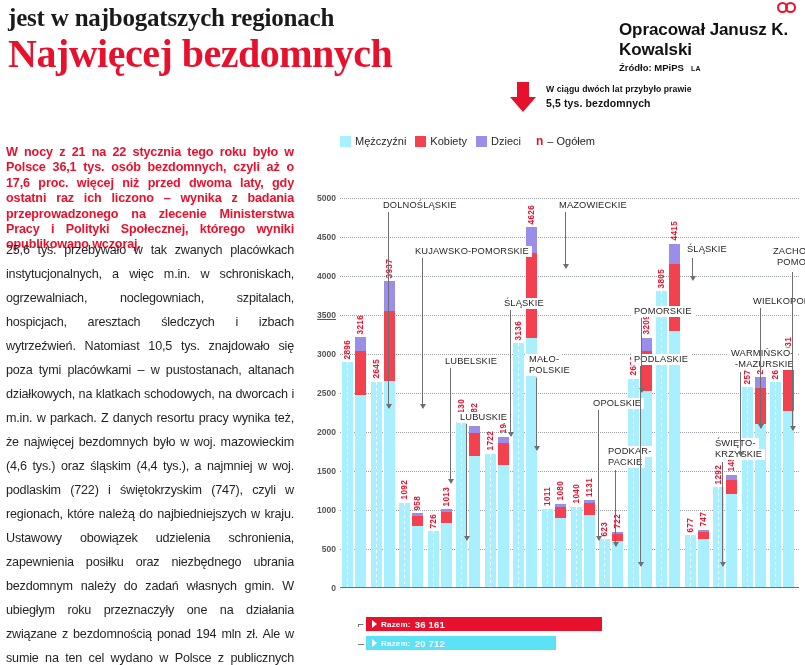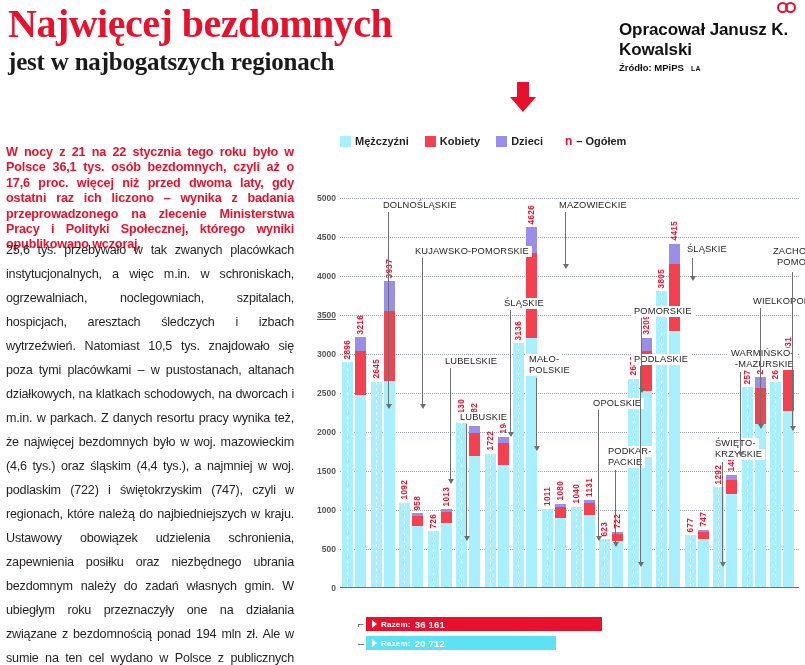--- a/index.html
+++ b/index.html
@@ -134,49 +134,53 @@
     width: 0; height: 0; border-top: 4px solid transparent;
     border-bottom: 4px solid transparent; border-left: 5px solid #fff;
   }
   .foot-box .cap { font-size: 8px; }
   .foot-box .num { font-size: 9.5px; }
 </style>
 </head>
 <body>
 
 <div id="headline-area">
+  <div id="headline-sub">jest w najbogatszych regionach</div>
   <div id="headline-main">Najwięcej bezdomnych</div>
-  <div id="headline-sub">jest w najbogatszych regionach</div>
 </div>
 
 <div id="logo-mark">
   <span class="ring r1"></span>
     <span class="ring r2"></span>
 </div>
 
 <div id="byline">
   <div id="byline-author">Opracował Janusz K. Kowalski</div>
   <div id="byline-source">
     <span>Źródło: MPiPS</span><span class="initials">LA</span>
   </div>
 </div>
 
 <div id="callout">
   <div id="callout-arrow">
     <svg width="26" height="30" viewBox="0 0 26 30">
       <polygon points="7,0 19,0 19,15 26,15 13,30 0,15 7,15" fill="#e8112d"></polygon>
     </svg>
   </div>
+  <div id="callout-text">
+    <div><span class="lc">W ciągu dwóch lat przybyło prawie</span></div>
+    <div><span>5,5 tys. bezdomnych</span></div>
+  </div>
 </div>
 
 <div id="lead">W nocy z 21 na 22 stycznia tego roku było w Polsce 36,1 tys. osób bezdomnych, czyli aż o 17,6 proc. więcej niż przed dwoma laty, gdy ostatni raz ich liczono – wynika z badania przeprowadzonego na zlecenie Ministerstwa Pracy i Polityki Społecznej, którego wyniki opublikowano wczoraj.</div>
 <div id="body-text">25,6 tys. przebywało w tak zwanych placówkach instytucjonalnych, a więc m.in. w schroniskach, ogrzewalniach, noclegowniach, szpitalach, hospicjach, aresztach śledczych i izbach wytrzeźwień. Natomiast 10,5 tys. znajdowało się poza tymi placówkami – w pustostanach, altanach działkowych, na klatkach schodowych, na dworcach i m.in. w parkach. Z danych resortu pracy wynika też, że najwięcej bezdomnych było w woj. mazowieckim (4,6 tys.) oraz śląskim (4,4 tys.), a najmniej w woj. podlaskim (722) i świętokrzyskim (747), czyli w regionach, które należą do najbiedniejszych w kraju. Ustawowy obowiązek udzielenia schronienia, zapewnienia posiłku oraz niezbędnego ubrania bezdomnym należy do zadań własnych gmin. W ubiegłym roku przeznaczyły one na działania związane z bezdomnością ponad 194 mln zł.  Ale w sumie na ten cel  wydano w Polsce z publicznych środków 222,4 mln zł – wliczając także kwoty uzyskane od administracji rządowej, z resortu pracy i m.in. z UE. Bezdomnych wspierają też różne organizacje i stowarzyszenia.</div>
 
 <div id="chart">
-  <div id="legend" style="position:absolute;left:44px;top:-26px;display:flex;align-items:center;gap:16px;font-size:11px;font-weight:bold;">
+  <div id="legend" style="position:absolute;left:44px;top:-26px;display:flex;align-items:center;gap:9px;font-size:11px;">
     <span style="display:flex;align-items:center;gap:4px;">
       <span style="width:11px;height:11px;background:#a8efff;display:inline-block;"></span>
       <span>Mężczyźni</span>
     </span>
     <span style="display:flex;align-items:center;gap:4px;">
       <span style="width:11px;height:11px;background:#f4414f;display:inline-block;"></span>
       <span>Kobiety</span>
     </span>
     <span style="display:flex;align-items:center;gap:4px;">
       <span style="width:11px;height:11px;background:#9b8ee8;display:inline-block;"></span>

